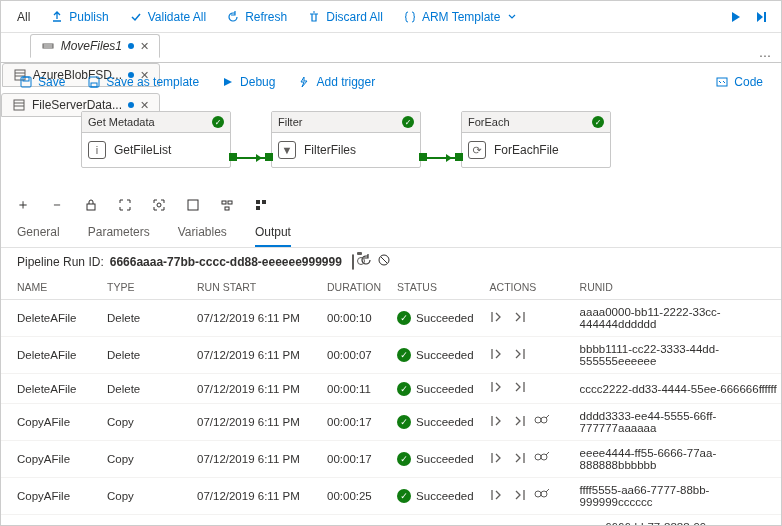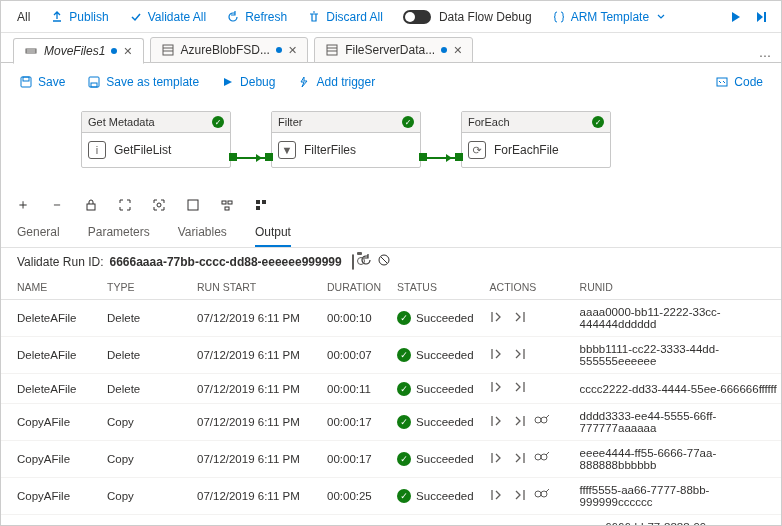--- a/index.html
+++ b/index.html
@@ -4,21 +4,21 @@
 <style>
   * { box-sizing: border-box; margin: 0; padding: 0; }
   body { font-family: "Segoe UI", Arial, sans-serif; font-size: 12px; color: #323130; background: #fff; width: 782px; height: 526px; overflow: hidden; border: 1px solid #ccc;}
   .toolbar { display: flex; align-items: center; height: 32px; padding: 0 8px; gap: 4px; border-bottom: 1px solid #e1e1e1; }
   .tbtn { display: inline-flex; align-items: center; gap: 5px; padding: 4px 8px; border-radius: 2px; cursor: pointer; color: #323130; font-size: 12px;}
   .tbtn.blue { color: #0078d4; }
   .iconbox { width:14px; height:14px; display:inline-flex; align-items:center; justify-content:center;}
   .toggle { width: 28px; height: 14px; border-radius: 7px; background: #333; position: relative; }
   .toggle::after { content: ""; position: absolute; width: 10px; height: 10px; border-radius:50%; background:#fff; top:2px; left:2px;}
   .spacer { flex: 1; }
-  .tabs { display:flex; align-items:flex-end; height:30px; padding-left:12px; gap:6px;}
+  .tabs { display:flex; align-items:flex-end; height:30px; padding-left:0; gap:6px;flex-direction:column;}
   .tab { display:flex; align-items:center; gap:6px; padding:4px 10px; height:26px; border:1px solid #c8c8c8; border-bottom:1px solid #c8c8c8; background:#faf9f8; border-radius:3px 3px 0 0; font-size:12px;}
   .tab.active { background:#fff; border-bottom:1px solid #fff; position:relative; top:1px;}
   .tab .dot { width:6px; height:6px; border-radius:50%; background:#0078d4;}
   .tab .x { color:#605e5c; font-size:11px; cursor:pointer;}
   .sep { height:1px; background:#c8c8c8; margin-top:-1px;}
   .toolbar2 { display:flex; align-items:center; height:38px; padding:0 10px; gap:6px;}
   .canvas { height:90px; position:relative; padding:10px 0 0 80px; display:flex; gap:40px; align-items:flex-start; overflow:hidden;}
   .node { width:150px; border:1px solid #c8c8c8; border-radius:2px; background:#fff;}
   .node-head { display:flex; align-items:center; justify-content:space-between; padding:4px 6px; background:#f3f2f1; border-bottom:1px solid #c8c8c8; font-size:11px;}
   .chk { width:12px; height:12px; border-radius:50%; background:#107c10; display:inline-flex; align-items:center; justify-content:center; color:#fff; font-size:8px;}
@@ -75,24 +75,20 @@
     <span>Refresh</span>
   </div>
   <div class="tbtn blue">
     <span class="iconbox">
       <svg width="12" height="12" viewBox="0 0 12 12">
           <path d="M2 3 H10 M4 3 V10 H8 V3 M5 1 H7" stroke="#0078d4" stroke-width="1.2" fill="none"></path>
         </svg>
     </span>
     <span>Discard All</span>
   </div>
-  <div class="tbtn" style="gap:8px;">
-    <span class="toggle"></span>
-    <span>Data Flow Debug</span>
-  </div>
   <div class="tbtn blue">
     <span class="iconbox">
       <svg width="12" height="12" viewBox="0 0 12 12">
           <path d="M4 1 Q2 1 2 3 L2 5 Q2 6 1 6 Q2 6 2 7 L2 9 Q2 11 4 11 M8 1 Q10 1 10 3 L10 5 Q10 6 11 6 Q10 6 10 7 L10 9 Q10 11 8 11" stroke="#0078d4" stroke-width="1" fill="none"></path>
         </svg>
     </span>
     <span>ARM Template</span>
     <span class="iconbox">
       <svg width="8" height="8" viewBox="0 0 8 8">
           <path d="M1 2 L4 5 L7 2" stroke="#0078d4" stroke-width="1.2" fill="none"></path>
@@ -283,21 +279,21 @@
 </div>
 
 <div class="subtabs" id="subtabs">
     <div class="subtab">General</div>
     <div class="subtab">Parameters</div>
     <div class="subtab">Variables</div>
     <div class="subtab active">Output</div>
   </div>
 
 <div class="runid-row">
-  <span>Validate Run ID:</span>
+  <span>Pipeline Run ID:</span>
   <b>6666aaaa-77bb-cccc-dd88-eeeeee999999</b>
   <span style="margin-left:4px;"><span class="camera"></span></span>
   <span>
     <svg width="12" height="12" viewBox="0 0 12 12">
         <path d="M10 6 A4 4 0 1 1 6 2 L8 2 M8 0 L8 4 L4 4" stroke="#323130" stroke-width="1.2" fill="none"></path>
       </svg>
   </span>
   <span>
     <svg width="12" height="12" viewBox="0 0 12 12">
         <circle cx="6" cy="6" r="5" stroke="#323130" fill="none"></circle>

